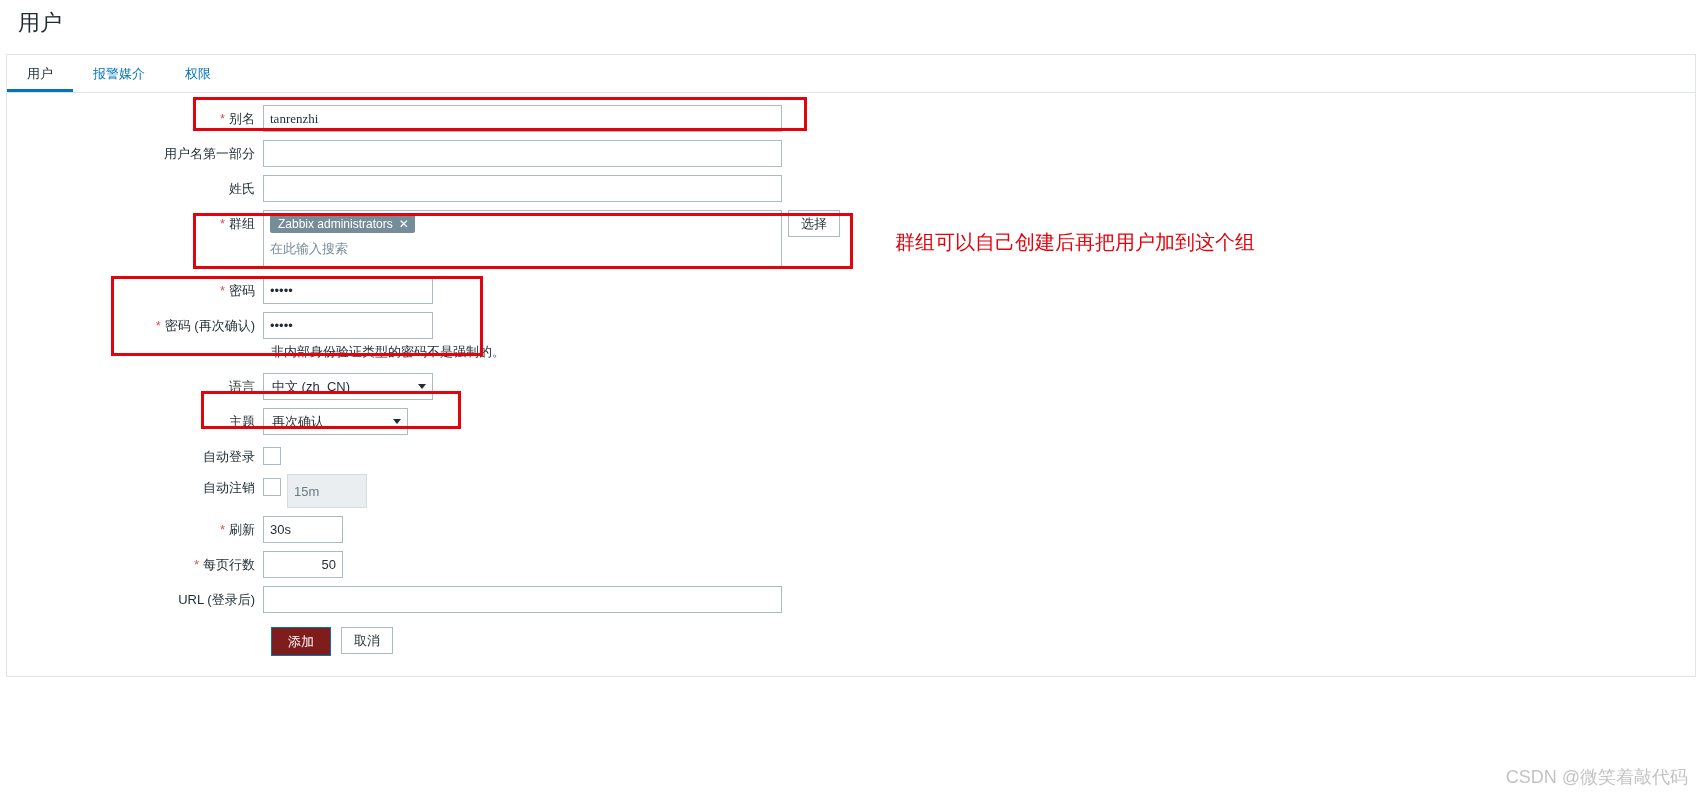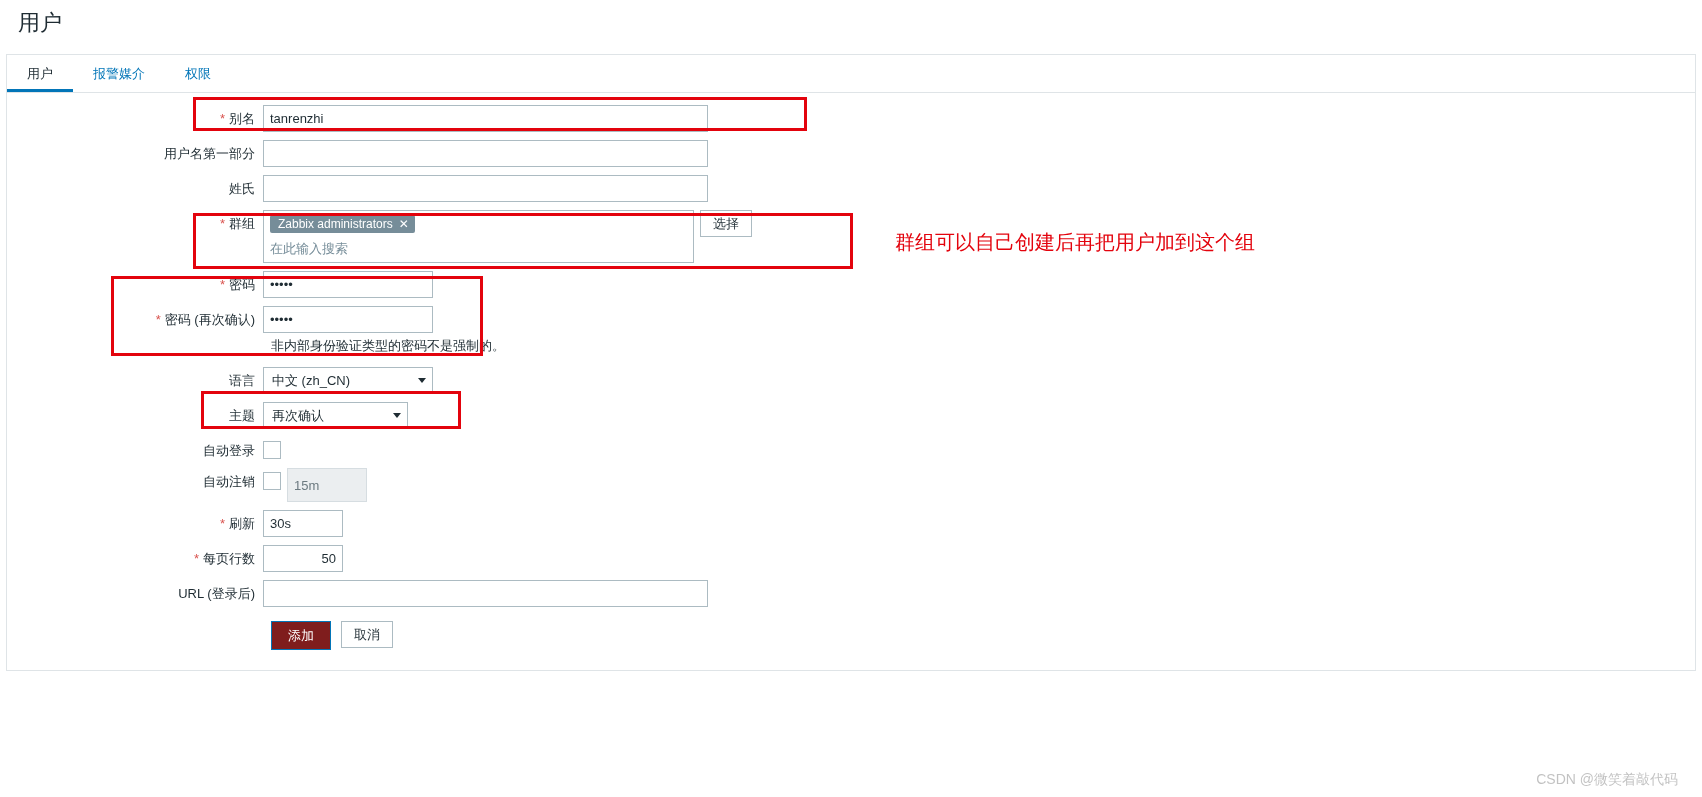--- a/index.html
+++ b/index.html
@@ -75,27 +75,27 @@
     gap: 6px;
   }
   input[type="text"], input[type="password"] {
     height: 27px;
     padding: 2px 6px;
     border: 1px solid #acbbc2;
     font-size: 13px;
     color: #1f2c33;
     outline: none;
   }
-  .w520 { width: 445px; }
+  .w520 { width: 519px; font-family: Liberation Serif, serif; }
   .w170 { width: 170px; }
   .w80  { width: 80px; text-align: right; }
   .multiselect {
-    width: 431px;
-    border: 1px solid #acbbc2;
-    padding: 2px 4px 3px 4px;
+    width: 519px;
+    border: 1px solid #acbbc2;
+    padding: 2px 4px 9px 4px;
     min-height: 52px;
   }
   .tag {
     display: inline-flex;
     align-items: center;
     background: #768d99;
     color: #fff;
     font-size: 12px;
     padding: 2px 6px 2px 8px;
     border-radius: 2px;
@@ -186,24 +186,24 @@
     pointer-events: none;
   }
   .annotation {
     position: absolute;
     color: #e3030d;
     font-size: 20px;
     white-space: nowrap;
   }
   .watermark {
     position: fixed;
-    right: 24px;
+    right: 14px;
     bottom: 8px;
     color: rgba(120,120,120,0.45);
-    font-size: 14px;
+    font-size: 18px;
     pointer-events: none;
     margin-top: 32px;
   }
   .buttons-row {
     margin-left: 246px;
     margin-top: 14px;
     display: flex;
     gap: 10px;
   }
 </style>

